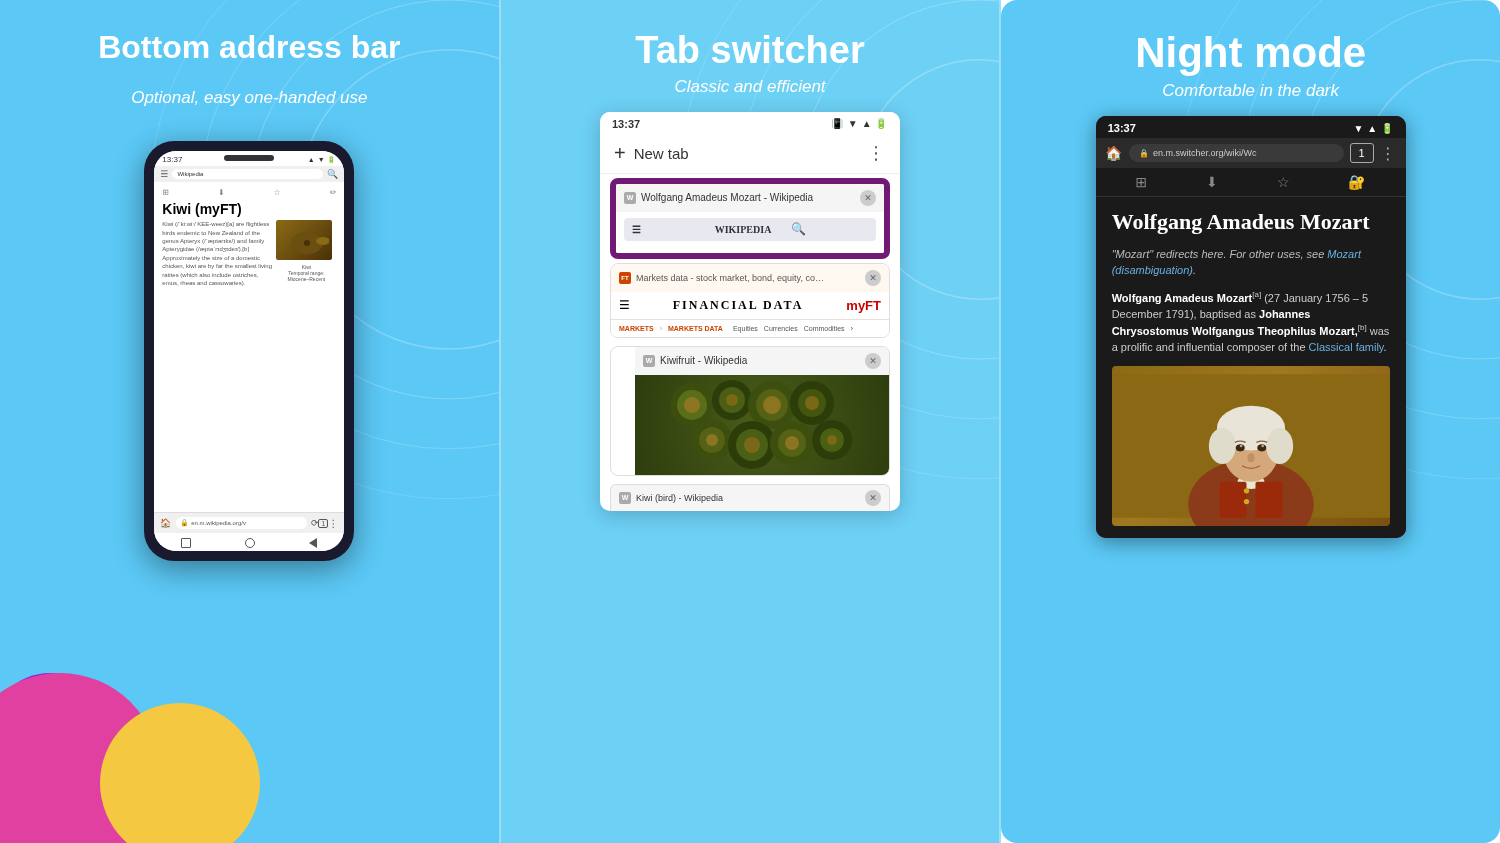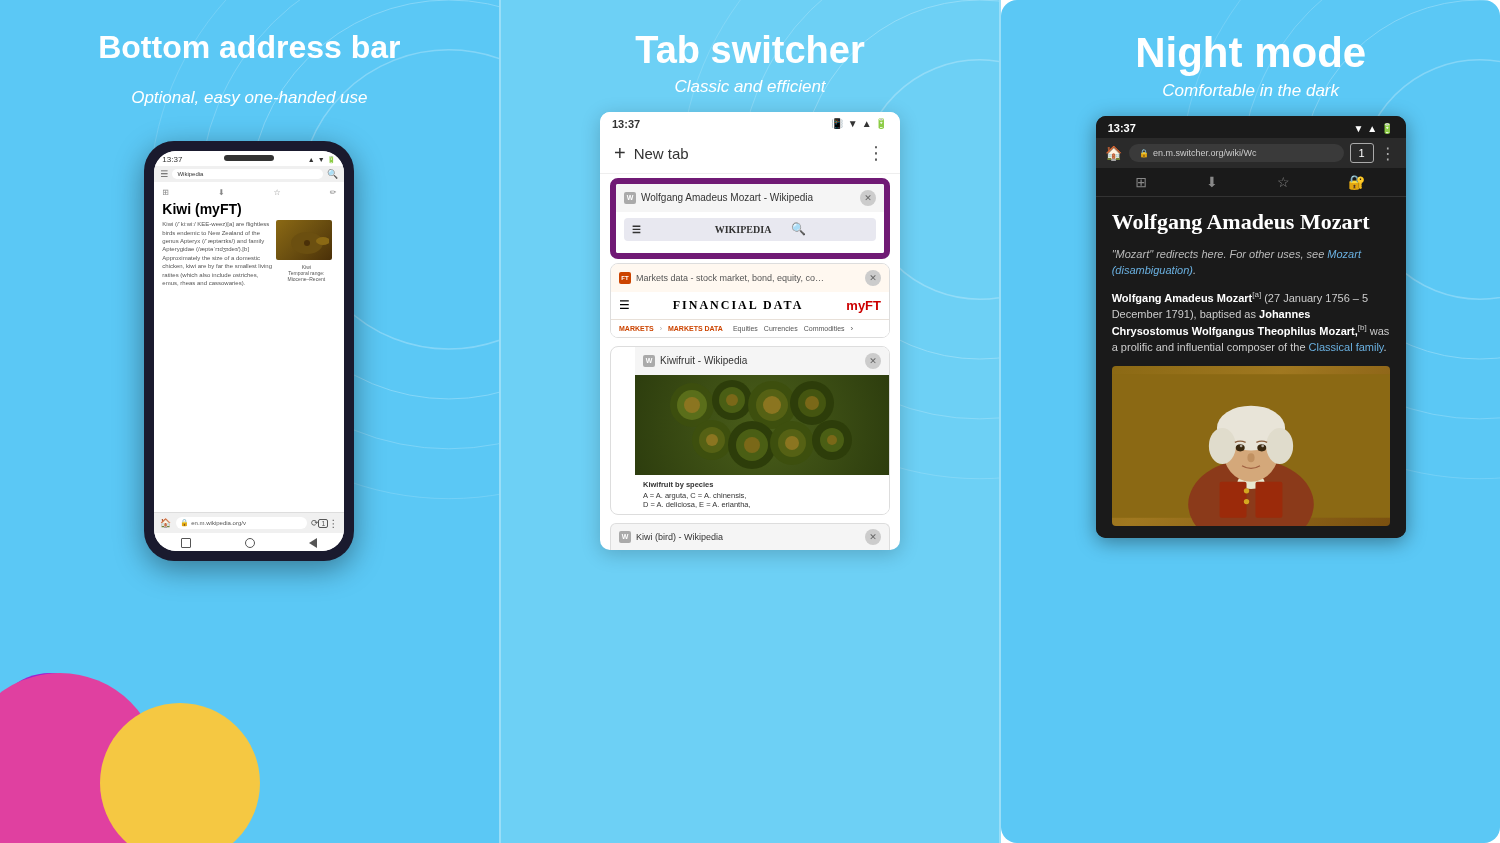--- a/index.html
+++ b/index.html
@@ -660,25 +660,20 @@
             <circle cx="90" cy="70" r="16" fill="#4a5e14"></circle>
             <circle cx="90" cy="70" r="8" fill="#7a6818"></circle>
             <circle cx="130" cy="68" r="22" fill="#3d4f0e"></circle>
             <circle cx="130" cy="68" r="14" fill="#556114"></circle>
             <circle cx="130" cy="68" r="7" fill="#8B7520"></circle>
             <circle cx="170" cy="65" r="20" fill="#2d3d0a"></circle>
             <circle cx="170" cy="65" r="12" fill="#4a5e14"></circle>
             <circle cx="170" cy="65" r="5" fill="#7a6818"></circle>
           </svg>
         </div>
-        <div class="kiwi-text-below">
-          <div style="font-weight:bold;margin-bottom:2px;">Kiwifruit by species</div>
-          <div style="white-space:pre-line;">A = A. arguta, C = A. chinensis,
-D = A. deliciosa, E = A. eriantha,</div>
-        </div>
       </div>
     </div>
 
     <div style="margin:0 10px;padding:5px 8px;background:#f5f5f5;border-radius:6px 6px 0 0;border:1px solid #ddd;border-bottom:none;display:flex;align-items:center;gap:5px;">
       <div style="width:12px;height:12px;background:#aaa;border-radius:2px;display:flex;align-items:center;justify-content:center;font-size:7px;color:#fff;font-weight:bold;">W</div>
       <span style="font-size:9px;color:#333;">Kiwi (bird) - Wikipedia</span>
       <div style="margin-left:auto;" class="tab-close">✕</div>
     </div>
   </div>
 </div>

